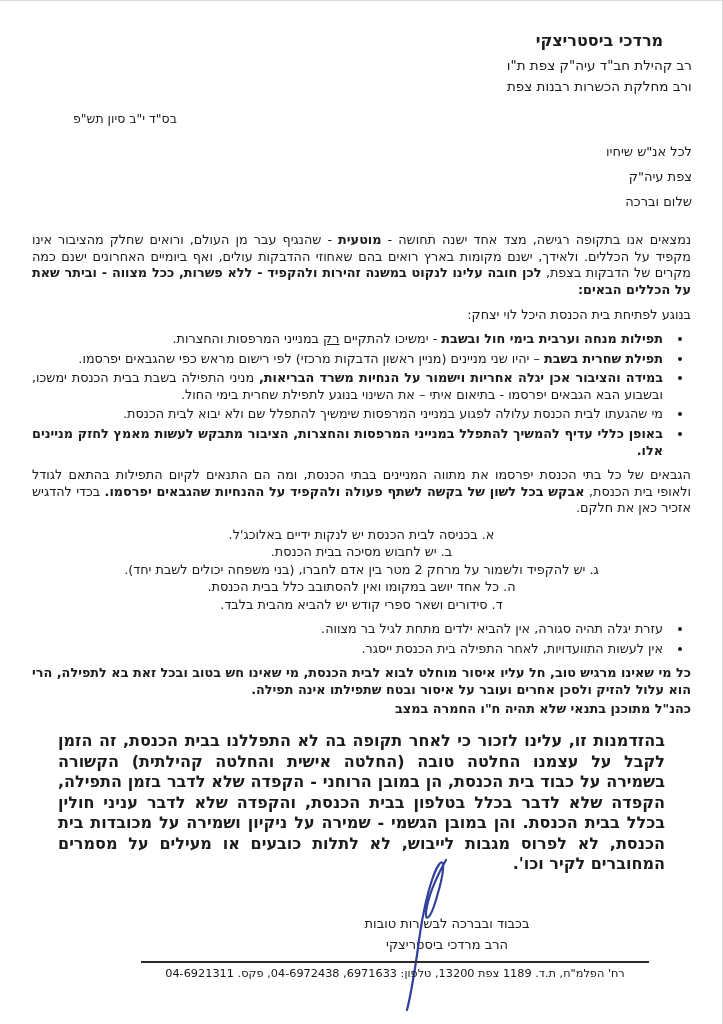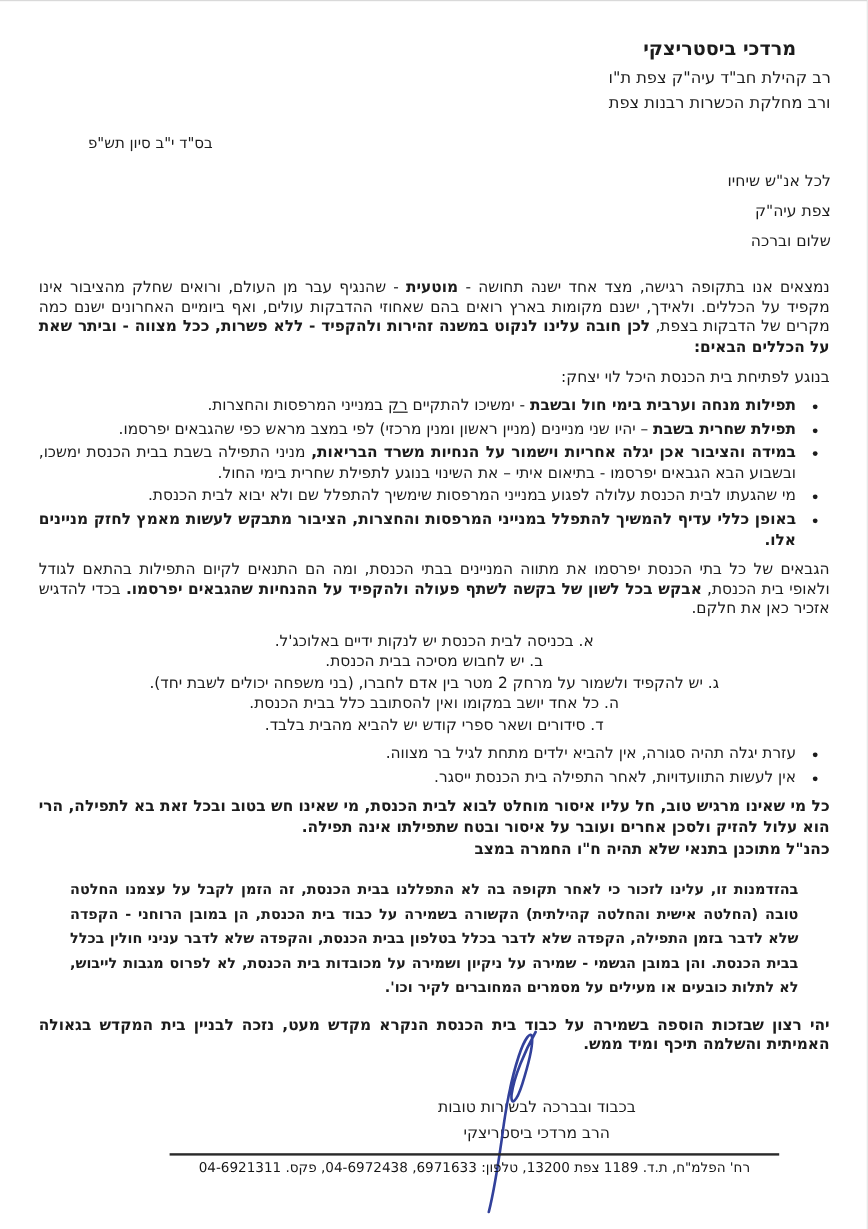--- a/index.html
+++ b/index.html
@@ -27,21 +27,21 @@
   }
   .body p{margin:0 0 9px 0;}
   .section-heading{font-weight:normal;margin-bottom:7px !important;}
   ul.dots{margin:0 0 8px 0;padding:0 24px 0 0;}
   ul.dots li{margin-bottom:3px;padding-right:4px;}
   .letters{margin-bottom:8px;text-align:center;}
   .letters div{line-height:17.4px;}
   .health{font-weight:bold;margin-bottom:3px !important;}
   .condition{font-weight:bold;margin-bottom:13px !important;}
   .resolution{
-    font-weight:bold;font-size:12px;line-height:20.6px;
+    font-weight:bold;font-size:16px;line-height:20.6px;
     padding:0 26px;margin-bottom:13px !important;text-align:justify;
   }
   .yehi{font-weight:bold;}
   
   .signature-block{
     position:absolute;top:912px;right:150px;width:250px;
     text-align:center;font-size:13px;line-height:21px;
   }
   .sig-svg{position:absolute;left:399px;top:856px;pointer-events:none;}
   
@@ -72,21 +72,21 @@
 
   <div class="body">
 
     <p><span>נמצאים אנו בתקופה רגישה, מצד אחד ישנה תחושה - </span><b>מוטעית</b><span> - שהנגיף עבר מן העולם, ורואים שחלק מהציבור אינו מקפיד על הכללים. ולאידך, ישנם מקומות בארץ רואים בהם שאחוזי ההדבקות עולים, ואף ביומיים האחרונים ישנם כמה מקרים של הדבקות בצפת, </span><b>לכן חובה עלינו לנקוט במשנה זהירות ולהקפיד - ללא פשרות, ככל מצווה - וביתר שאת על הכללים הבאים:</b></p>
 
 
     <p class="section-heading">בנוגע לפתיחת בית הכנסת היכל לוי יצחק:</p>
 
     <ul class="dots">
       <li><b>תפילות מנחה וערבית בימי חול ובשבת</b><span> - ימשיכו להתקיים </span><u>רק</u><span> במנייני המרפסות והחצרות.</span></li>
-      <li><b>תפילת שחרית בשבת</b><span> – יהיו שני מניינים (מניין ראשון ומנין מרכזי) לפי במצב מראש כפי שהגבאים יפרסמו.</span></li>
+      <li><b>תפילת שחרית בשבת</b><span> – יהיו שני מניינים (מניין ראשון הדבקות מרכזי) לפי רישום מראש כפי שהגבאים יפרסמו.</span></li>
       <li><b>במידה והציבור אכן יגלה אחריות וישמור על הנחיות משרד הבריאות,</b><span> מניני התפילה בשבת בבית הכנסת ימשכו, ובשבוע הבא הגבאים יפרסמו - בתיאום איתי – את השינוי בנוגע לתפילת שחרית בימי החול.</span></li>
       <li><span>מי שהגעתו לבית הכנסת עלולה לפגוע במנייני המרפסות שימשיך להתפלל שם ולא יבוא לבית הכנסת.</span></li>
       <li><b>באופן כללי עדיף להמשיך להתפלל במנייני המרפסות והחצרות, הציבור מתבקש לעשות מאמץ לחזק מניינים אלו.</b></li>
     </ul>
 
     <p><span>הגבאים של כל בתי הכנסת יפרסמו את מתווה המניינים בבתי הכנסת, ומה הם התנאים לקיום התפילות בהתאם לגודל ולאופי בית הכנסת, </span><b>אבקש בכל לשון של בקשה לשתף פעולה ולהקפיד על ההנחיות שהגבאים יפרסמו.</b><span> בכדי להדגיש אזכיר כאן את חלקם.</span></p>
 
     <div class="letters">
       <div>א. בכניסה לבית הכנסת יש לנקות ידיים באלוכג'ל.</div>
       <div>ב. יש לחבוש מסיכה בבית הכנסת.</div>
@@ -99,21 +99,20 @@
       <li>עזרת יגלה תהיה סגורה, אין להביא ילדים מתחת לגיל בר מצווה.</li>
       <li>אין לעשות התוועדויות, לאחר התפילה בית הכנסת ייסגר.</li>
     </ul>
 
     <p class="health">כל מי שאינו מרגיש טוב, חל עליו איסור מוחלט לבוא לבית הכנסת, מי שאינו חש בטוב ובכל זאת בא לתפילה, הרי הוא עלול להזיק ולסכן אחרים ועובר על איסור ובטח שתפילתו אינה תפילה.</p>
 
     <p class="condition">כהנ"ל מתוכנן בתנאי שלא תהיה ח"ו החמרה במצב</p>
 
     <p class="resolution">בהזדמנות זו, עלינו לזכור כי לאחר תקופה בה לא התפללנו בבית הכנסת, זה הזמן לקבל על עצמנו החלטה טובה (החלטה אישית והחלטה קהילתית) הקשורה בשמירה על כבוד בית הכנסת, הן במובן הרוחני - הקפדה שלא לדבר בזמן התפילה, הקפדה שלא לדבר בכלל בטלפון בבית הכנסת, והקפדה שלא לדבר עניני חולין בכלל בבית הכנסת. והן במובן הגשמי - שמירה על ניקיון ושמירה על מכובדות בית הכנסת, לא לפרוס מגבות לייבוש, לא לתלות כובעים או מעילים על מסמרים המחוברים לקיר וכו'.</p>
 
-    <p class="yehi">יהי רצון שבזכות הוספה בשמירה על כבוד בית הכנסת הנקרא מקדש מעט, נזכה לבניין בית המקדש בגאולה האמיתית והשלמה תיכף ומיד ממש.</p>
 
   </div>
 
   <div class="signature-block">
     <div>בכבוד ובברכה לבשורות טובות</div>
     <div>הרב מרדכי ביסטריצקי</div>
   </div>
 
   <svg class="sig-svg" width="62" height="156" viewBox="0 0 62 156" xmlns="http://www.w3.org/2000/svg">
     <path d="M48 3 C39 19 30 40 28 55 C27 65 32 62 37 46 C42 30 46 14 45 7 C44 2 39 8 34 23 C28 41 23 67 20 91 C17 112 14 133 9 153" fill="none" stroke="#32419b" stroke-width="2.2" stroke-linecap="round"></path>

